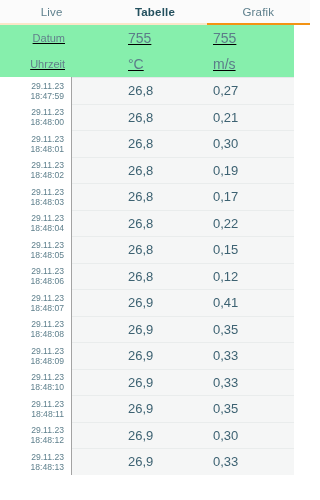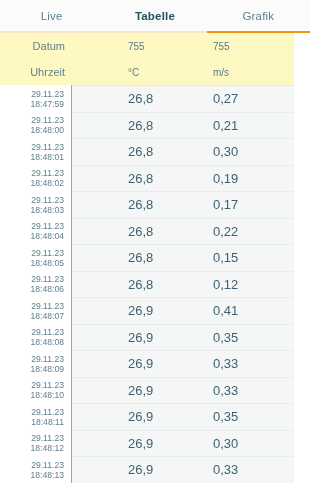--- a/index.html
+++ b/index.html
@@ -8,21 +8,21 @@
     background:#ffffff;
     font-family:"Liberation Sans", sans-serif;
     overflow:hidden;
   }
   #app { position:relative; width:310px; height:500px; background:#ffffff; }
 
   
   .tabbar {
     position:relative;
     display:flex;
-    height:33px;
+    height:25px;
     background:#fbfbfb;
     align-items:center;
   }
   .tab {
     flex:1 1 0;
     text-align:center;
     font-size:11.5px;
     color:#5d7f8c;
     letter-spacing:.2px;
     line-height:33px;
@@ -76,31 +76,31 @@
     display:flex;
     align-items:center;
     justify-content:flex-start;
   }
   .c2 { width:91px; padding-left:56px; }
   .c3 { width:131px; padding-left:50px; }
   .cgutter { flex:1 1 auto; background:#ffffff; }
 
   
   .hdr { height:26px; }
-  .hdr .c1, .hdr .c2, .hdr .c3 { background:#fef9c3; }
+  .hdr .c1, .hdr .c2, .hdr .c3 { background:#86efac;text-decoration:underline; }
   .hdr .c1 {
     justify-content:center;
     border-right:none;
   }
   .hdr-label {
     font-size:11px;
     color:#627f8b;
   }
   .hdr-val {
-    font-size:10px;
+    font-size:14px;
     color:#5c7c89;
   }
 
   
   .drow { height:26.5px; }
   .drow .c2, .drow .c3 {
     background:#f5f6f6;
     border-top:1px solid #e9ecec;
   }
   .drow.first .c2, .drow.first .c3 { border-top:1px solid #e4e8e9; }

